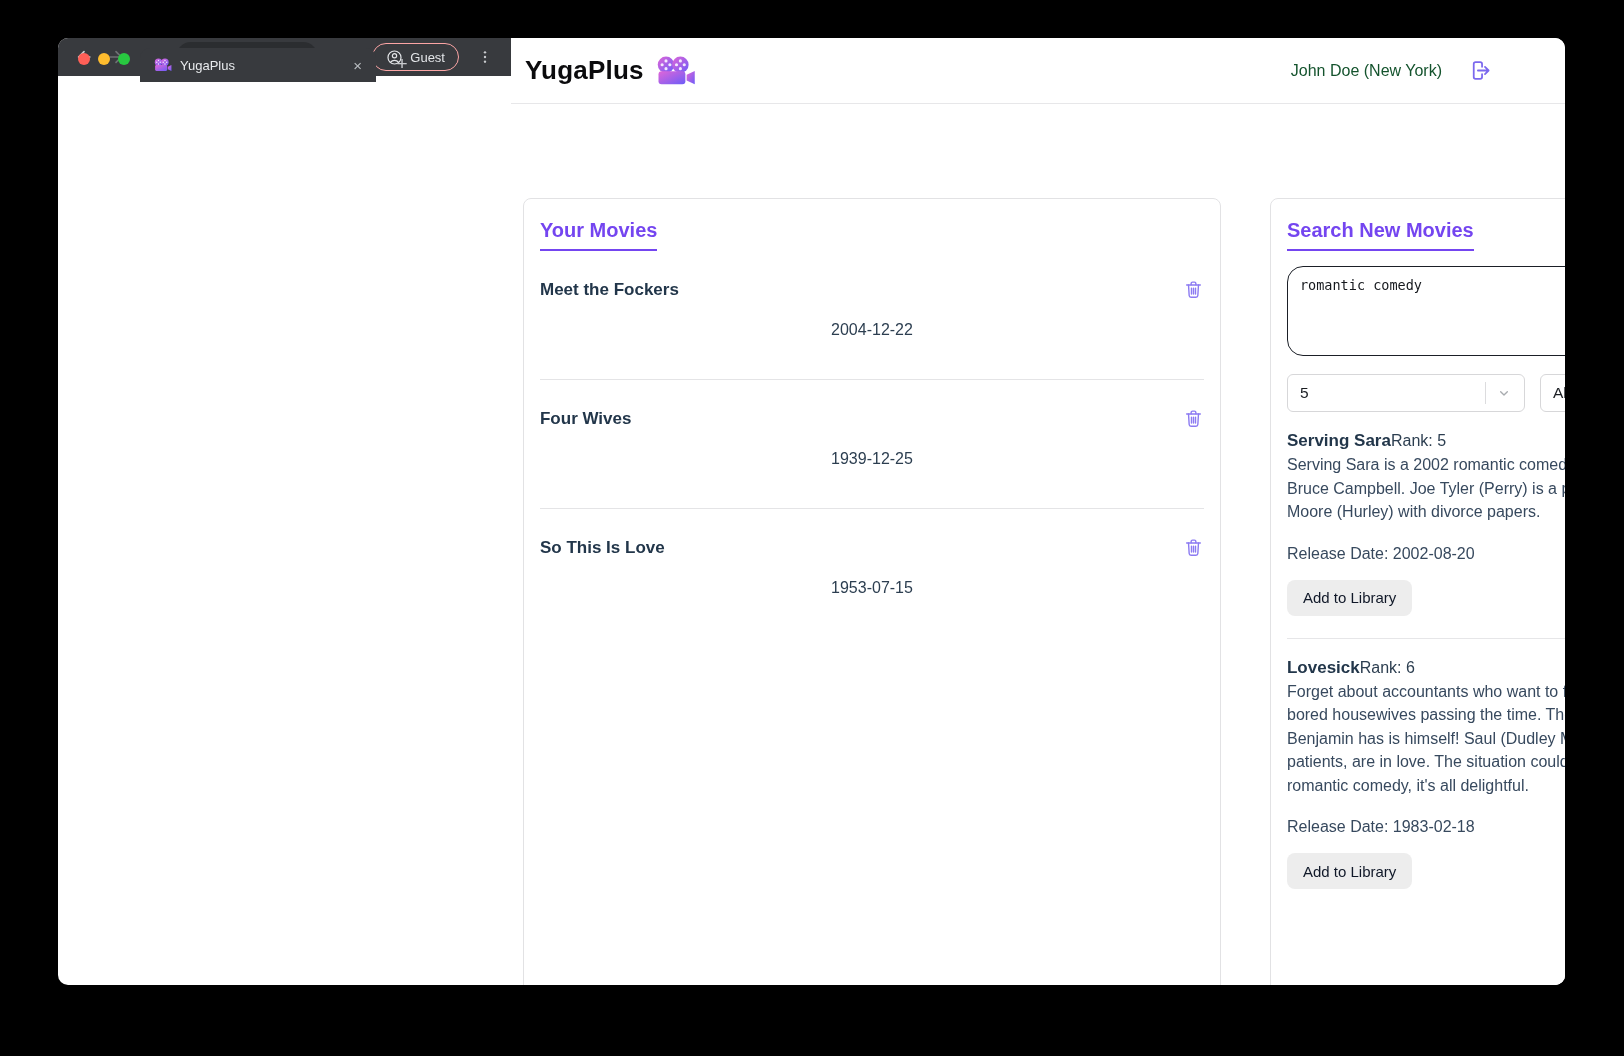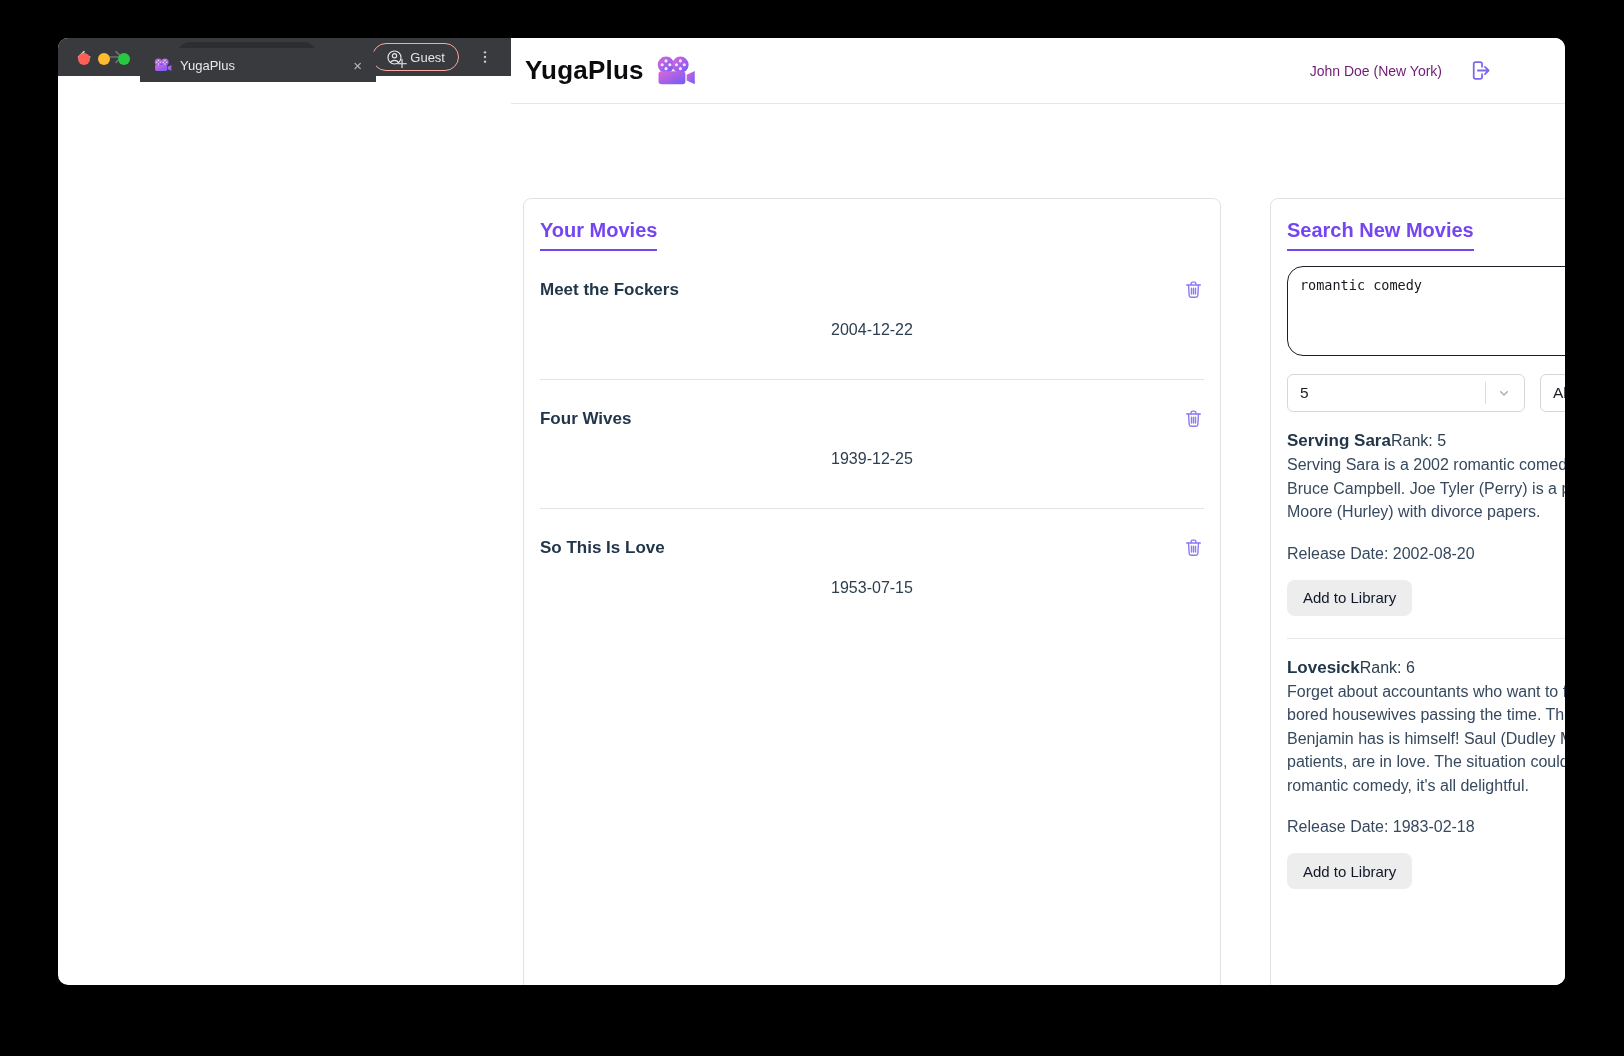--- a/index.html
+++ b/index.html
@@ -37,21 +37,21 @@
                 display:flex; align-items:center; gap:7px; padding:0 13px;
                 color:#e3e5e8; font-size:13px; margin:0 8px; }
 
   
   .page { flex:1; background:#fff; position:relative; overflow:hidden; }
   .app-header { height:66px; border-bottom:1px solid #e7e7e9; display:flex;
                 align-items:center; padding:0 18px 0 14px; }
   .logo-text { font-size:26px; font-weight:700; color:#0b0b0d; letter-spacing:.2px; }
   .logo-cam { margin-left:12px; }
   .header-right { margin-left:auto; display:flex; align-items:center; gap:26px; }
-  .user-name { color:#701a75; font-size:14px; }
+  .user-name { color:#14532d; font-size:16px; }
   .logout { margin-right:54px; display:flex; }
 
   .content { position:absolute; left:0; right:0; top:66px; bottom:0; }
   .card { position:absolute; top:94px; background:#fff; border:1px solid #e2e2e4;
           border-radius:8px; padding:0 16px; min-height:900px; }
   .card-left  { left:12px;  width:698px; }
   .card-right { left:759px; width:735px; }
 
   .panel-heading { display:inline-block; margin-top:20px; font-size:20px; font-weight:700;
                    color:#7445f0; padding-bottom:7px; border-bottom:2px solid #7445f0; }

